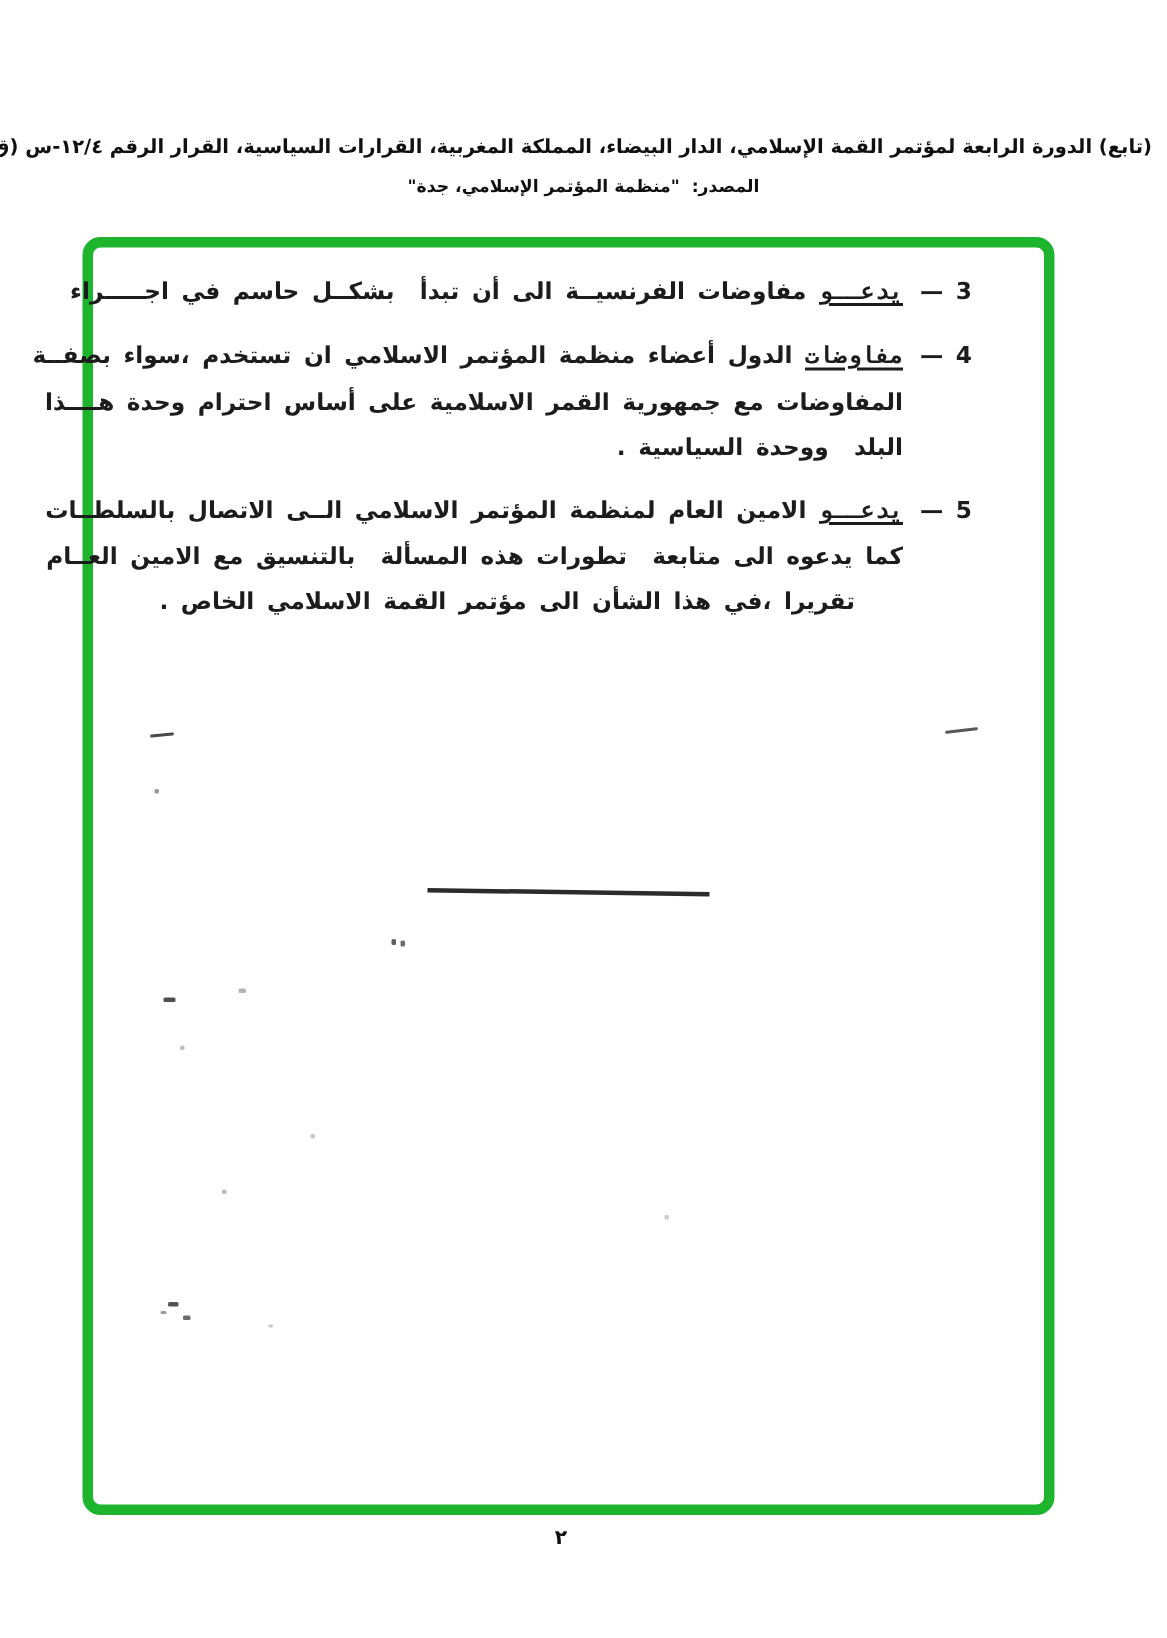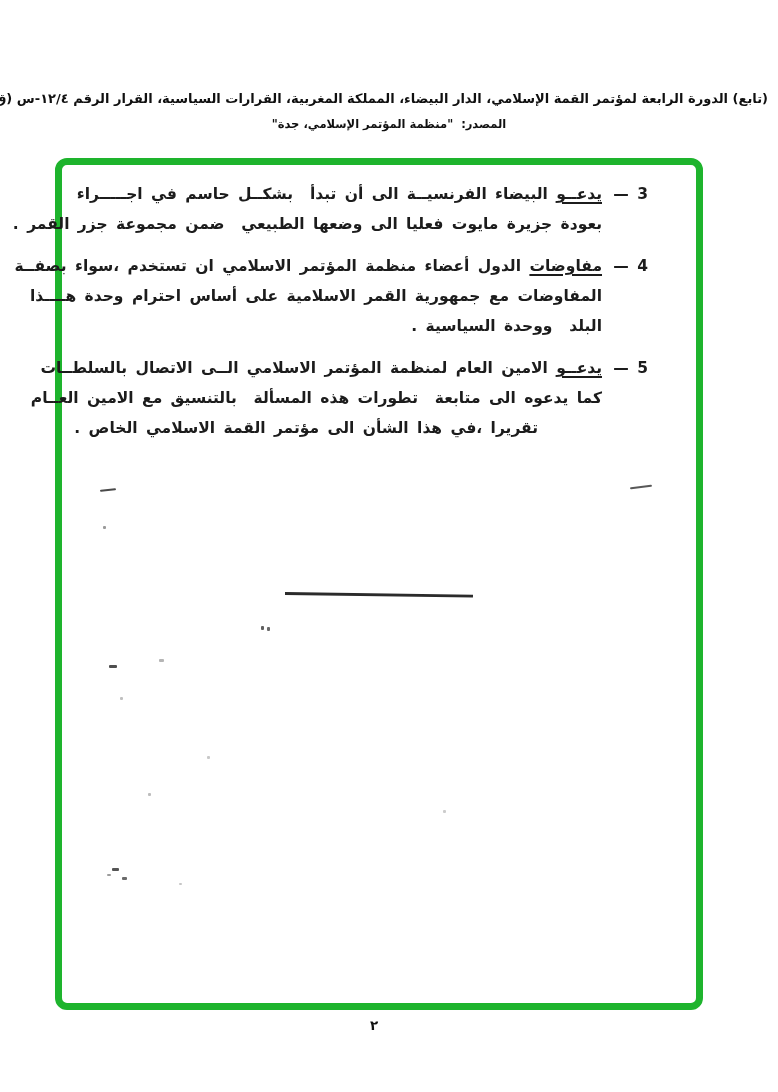--- a/index.html
+++ b/index.html
@@ -26,22 +26,22 @@
   
   .doc{
     position:absolute;left:62px;top:165px;width:634px;
     direction:rtl;text-align:right;
     font-size:15.5px;font-weight:bold;color:#1c1c1c;
     padding:14px 48px 0 54px;box-sizing:border-box;word-spacing:3px;
   }
   .item{position:relative;padding-right:46px;line-height:30px;margin-bottom:12px;}
   .marker{position:absolute;right:0;top:0;white-space:pre;}
   .line{white-space:pre;}
-  .kw{text-decoration:underline;text-decoration-thickness:1.5px;text-underline-offset:3px;}
-  .indent-last{margin-right:64px;}
+  .kw{text-decoration:underline;text-decoration-thickness:1.5px;text-underline-offset:3px;font-family:Liberation Mono, monospace;}
+  .indent-last{margin-right:32px;}
   
   .divider{
     position:absolute;left:285px;top:592px;width:188px;height:3px;
     background:#2b2b2b;transform:rotate(0.8deg);transform-origin:left center;
   }
   .pagenum{
     position:absolute;left:364px;top:1017px;width:20px;text-align:center;
     font-size:13.5px;font-weight:bold;color:#111;
   }
   
@@ -67,22 +67,21 @@
 
 <div class="hdr1"><span>(تابع) الدورة الرابعة لمؤتمر القمة الإسلامي، الدار البيضاء، المملكة المغربية، القرارات السياسية، القرار الرقم </span><span class="resno">١٢/٤-س</span><span> (ق.أ)</span></div>
 <div class="hdr2">المصدر:  "منظمة المؤتمر الإسلامي، جدة"</div>
 
 <div class="green-box"></div>
 
 <div class="doc">
 
   <div class="item">
     <span class="marker">3 —</span>
-    <div class="line"><span class="kw">يدعــو</span><span> البيضاء الفرنسيــة الى أن تبدأ  بشكــل حاسم في اجـــــراء</span></div>
-    <div class="line">بعودة جزيرة مايوت فعليا الى وضعها الطبيعي  ضمن مجموعة جزر القمر .</div>
+    <div class="line"><span class="kw">يدعــو</span><span> مفاوضات الفرنسيــة الى أن تبدأ  بشكــل حاسم في اجـــــراء</span></div>
   </div>
 
   <div class="item">
     <span class="marker">4 —</span>
     <div class="line"><span class="kw">مفاوضات</span><span> الدول أعضاء منظمة المؤتمر الاسلامي ان تستخدم ،سواء بصفــة</span></div>
     <div class="line">المفاوضات مع جمهورية القمر الاسلامية على أساس احترام وحدة هــــذا</div>
     <div class="line">البلد  ووحدة السياسية .</div>
   </div>
 
   <div class="item">

